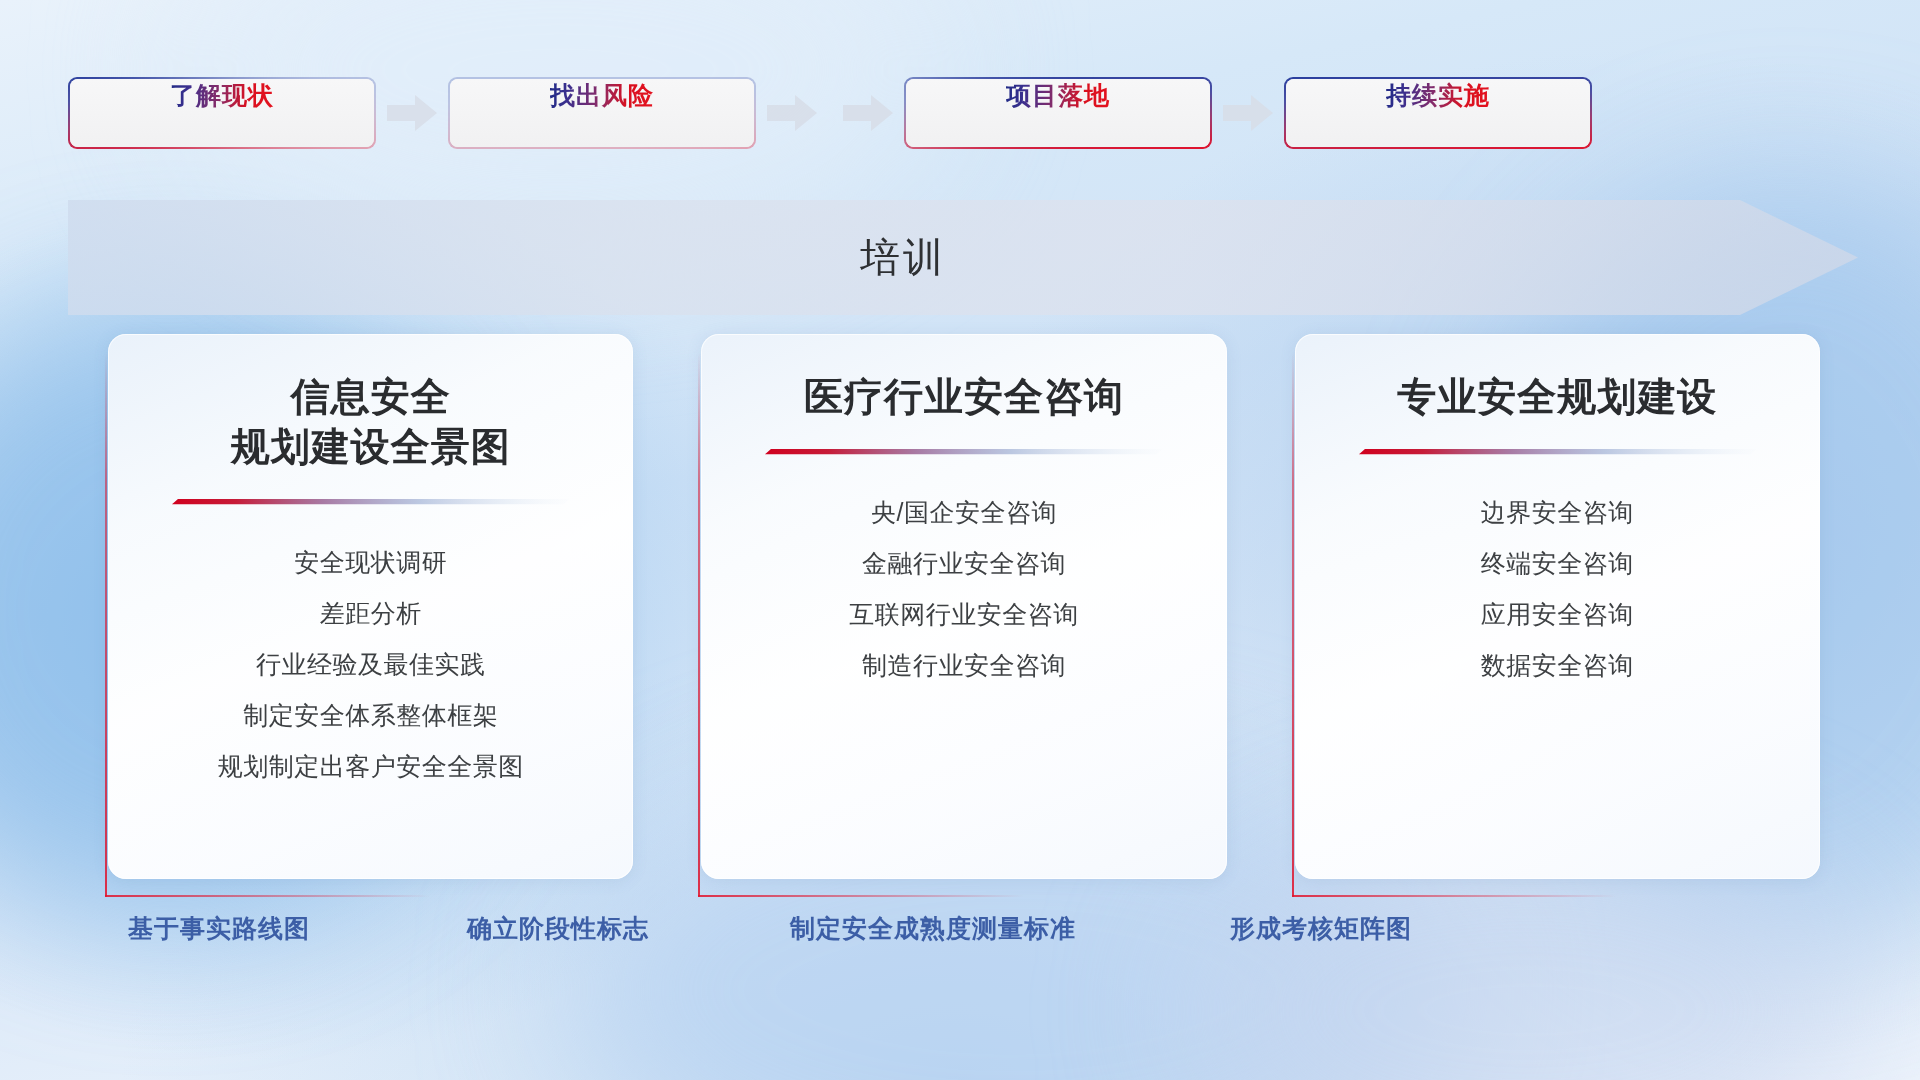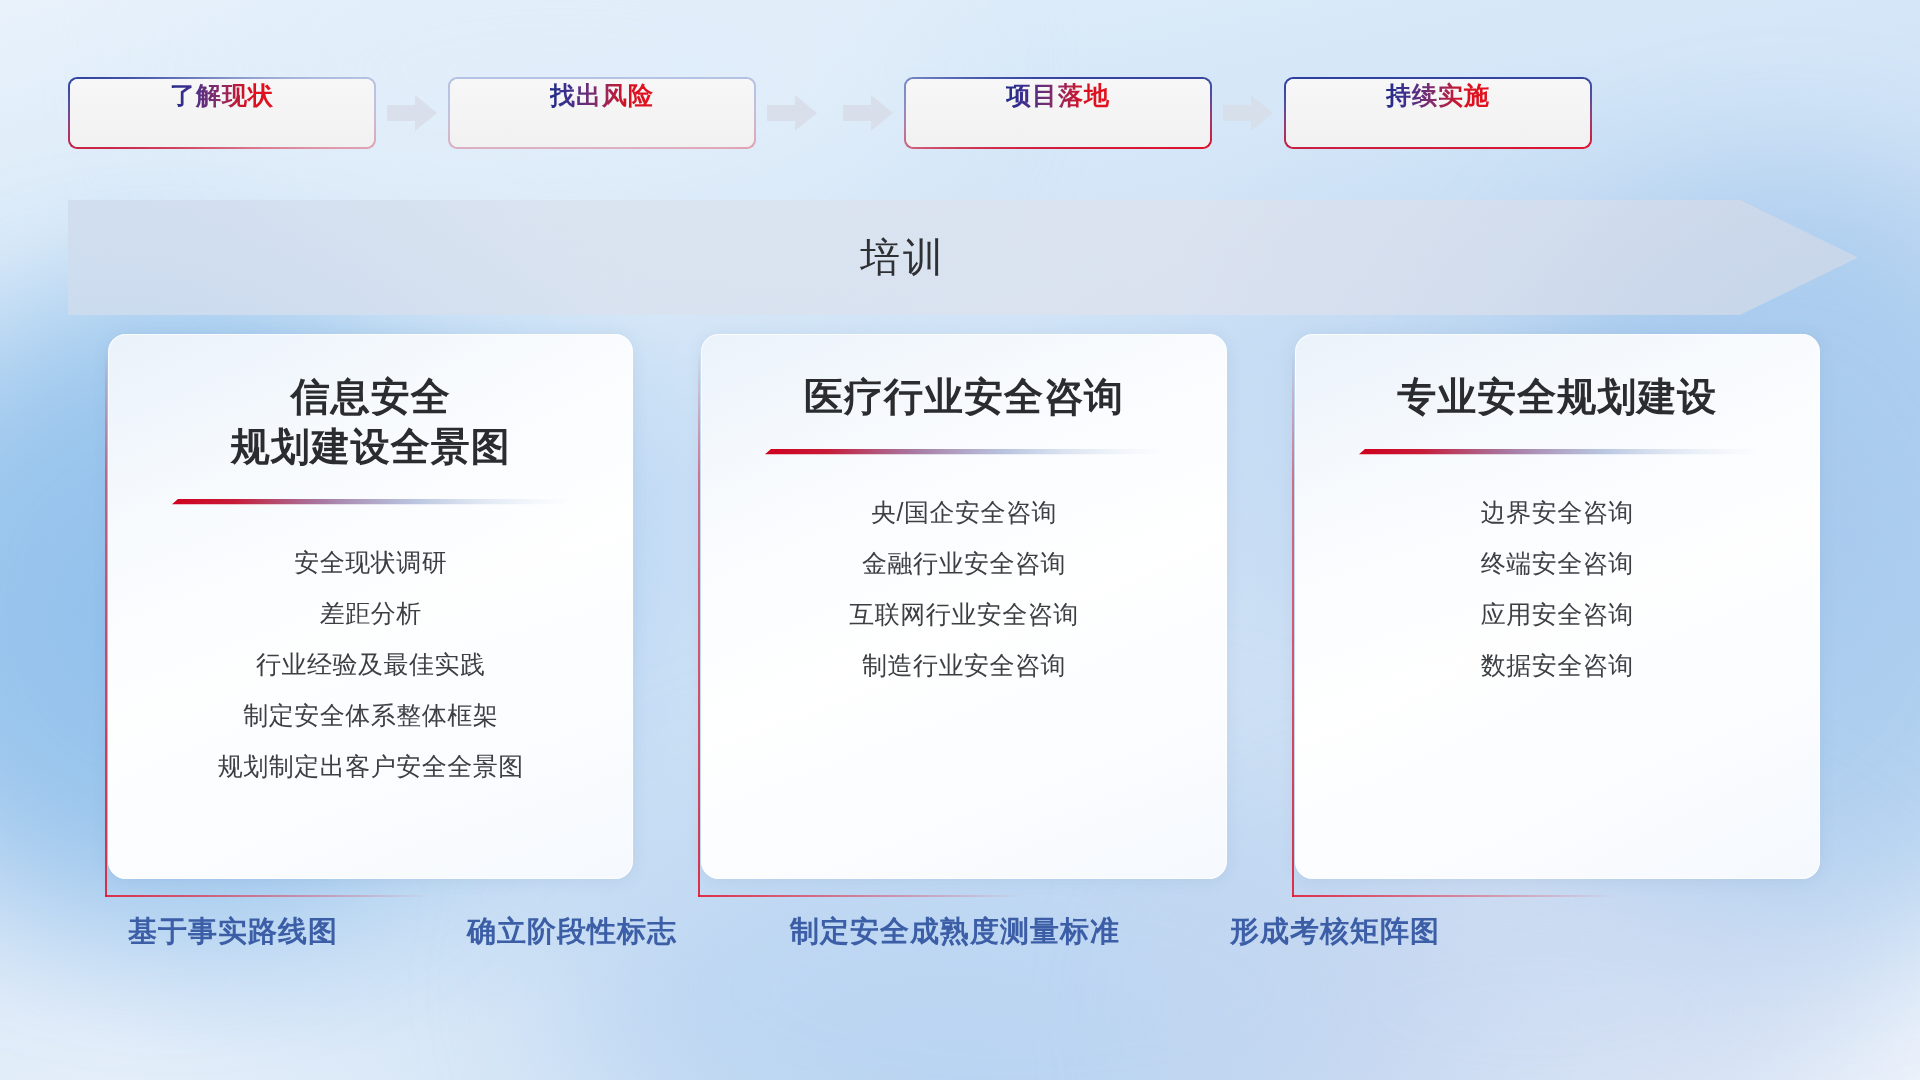--- a/index.html
+++ b/index.html
@@ -203,21 +203,21 @@
   #caption-row {
     position: absolute;
     left: 0;
     top: 912px;
     width: 1920px;
     height: 48px;
   }
   .caption {
     position: absolute;
     top: 0;
-    font-size: 29px;
+    font-size: 25px;
     font-weight: 700;
     color: #3c5ea6;
     letter-spacing: 1px;
     white-space: nowrap;
   }
 </style>
 </head>
 <body>
 
 <div class="bg-blob" id="blob-a"></div>

